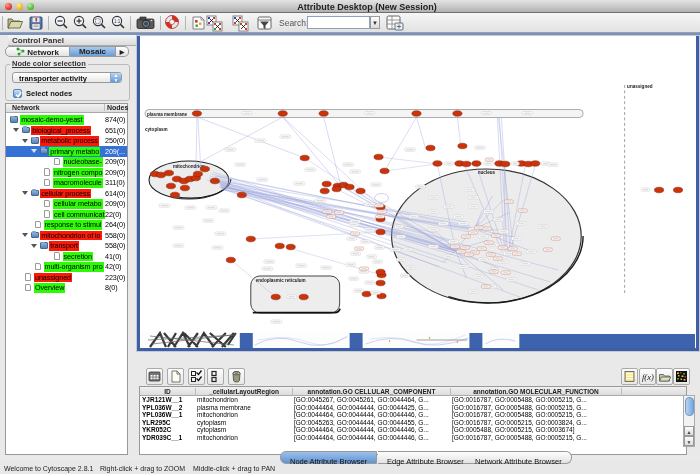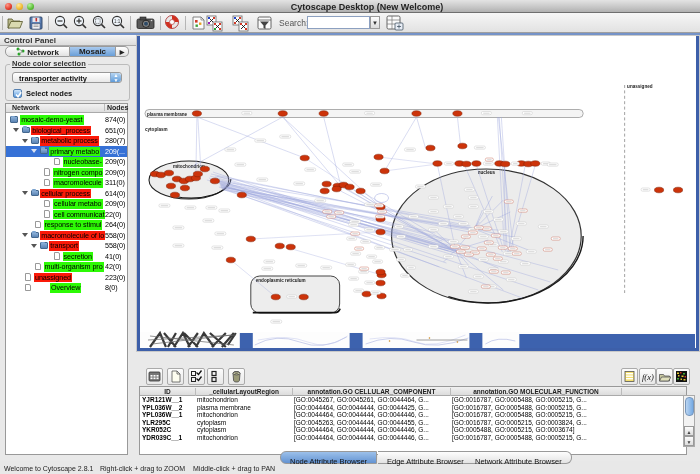--- a/index.html
+++ b/index.html
@@ -21,21 +21,21 @@
 #toolbar svg { position:absolute; top:2px; }
 .tsep { position:absolute; top:3px; width:1px; height:14px; background:#b5b5b5; }
 #searchlbl { left:279px; top:5px; font-size:8.5px; color:#555; }
 #searchbox { left:307px; top:3px; width:63px; height:13px; background:#fff; border:1px solid #8ca0c0; }
 #searcharw { left:370px; top:3px; width:10px; height:13px; background:linear-gradient(#fefefe,#dcdcdc); border:1px solid #9a9a9a; font-size:6px; color:#333; text-align:center; line-height:13px; }
 #blueline { left:0px; top:33px; width:700px; height:2px; background:#7593c8; }
 
 
 #cpanel { left:0; top:35px; width:135px; height:426px; background:#e9e9e9; }
 .phead { font-size:8px; font-weight:bold; color:#333; }
-#cphead { left:0; top:0; width:148px; height:11px; background:linear-gradient(#f6f6f6,#dcdcdc); border-bottom:1px solid #aaa; }
+#cphead { left:8px; top:0; width:148px; height:11px; background:linear-gradient(#f6f6f6,#dcdcdc); border-bottom:1px solid #aaa; }
 #cphead span { position:absolute; left:4px; top:1px; }
 .floatico { position:absolute; width:7px; height:7px; border:1px solid #888; background:#eee; }
 
 
 #cptabs { left:5px; top:11px; width:124px; height:11px; }
 .seg { position:absolute; top:0; height:11px; border:1px solid #9a9a9a; background:linear-gradient(#ffffff,#e2e2e2); font-size:8px; font-weight:bold; color:#222; text-align:center; line-height:10px; }
 #seg1 { left:0; width:65px; border-radius:5px 0 0 5px; }
 #seg2 { left:65px; width:46px; background:linear-gradient(#a8c9ee,#6a9fd8); border-left:none; }
 #seg3 { left:111px; width:13px; border-radius:0 5px 5px 0; border-left:none; font-size:6px; }
 
@@ -110,21 +110,21 @@
 #status span { position:absolute; top:1px; }
 </style>
 </head>
 <body>
 
 <div class="abs" id="titlebar">
   <div class="abs tl red" style="left:5px;"></div>
   <div class="abs tl yel" style="left:16px;"></div>
   <div class="abs tl grn" style="left:27px;"></div>
 </div>
-<div class="abs" id="title-text">Cytoscape Desktop (New Welcome)</div>
+<div class="abs" id="title-text">Attribute Desktop (New Session)</div>
 
 <div class="abs" id="toolbar">
   <div class="tsep" style="left:2px;"></div>
   <div class="tsep" style="left:48px;"></div>
   <div class="tsep" style="left:130px;"></div>
   <div class="tsep" style="left:160px;"></div>
   <div class="tsep" style="left:185px;"></div>
   <span class="abs" id="searchlbl">Search:</span>
   <div class="abs" id="searchbox"></div>
   <div class="abs" id="searcharw">▼</div>
@@ -240,21 +240,21 @@
         <div class="trow">
           <div class="tri" style="left:7px;"></div>
           <div class="fold" style="left:15.5px;"></div>
           <span class="lbl rl" style="left:25.3px;max-width:75.7px;">biological_process</span>
           <span class="cnt">651(0)</span>
         </div>
         <div class="trow">
           <div class="tri" style="left:16px;"></div>
           <div class="fold" style="left:24.5px;"></div>
           <span class="lbl rl" style="left:34.3px;max-width:66.7px;">metabolic process</span>
-          <span class="cnt">280(7)</span>
+          <span class="cnt">250(0)</span>
         </div>
         <div class="trow sel">
           <div class="tri" style="left:25px;"></div>
           <div class="fold" style="left:33.5px;"></div>
           <span class="lbl gl" style="left:43.3px;max-width:57.7px;">primary metabo</span>
           <span class="cnt">209(...</span>
         </div>
         <div class="trow">
           <div class="file" style="left:47.5px;"></div>
           <span class="lbl gl" style="left:56.5px;max-width:44.5px;">nucleobase-</span>
@@ -287,21 +287,21 @@
           <span class="cnt">22(0)</span>
         </div>
         <div class="trow">
           <div class="file" style="left:28.5px;"></div>
           <span class="lbl gl" style="left:37.5px;max-width:63.5px;">response to stimul</span>
           <span class="cnt">264(0)</span>
         </div>
         <div class="trow">
           <div class="tri" style="left:16px;"></div>
           <div class="fold" style="left:24.5px;"></div>
-          <span class="lbl rl" style="left:34.3px;max-width:66.7px;">macromolecule of lo</span>
+          <span class="lbl rl" style="left:34.3px;max-width:66.7px;">mitochondrion of lo</span>
           <span class="cnt">558(0)</span>
         </div>
         <div class="trow">
           <div class="tri" style="left:25px;"></div>
           <div class="fold" style="left:33.5px;"></div>
           <span class="lbl rl" style="left:43.3px;max-width:57.7px;">transport</span>
           <span class="cnt">558(0)</span>
         </div>
         <div class="trow">
           <div class="file" style="left:47.5px;"></div>
@@ -313,21 +313,21 @@
           <span class="lbl gl" style="left:37.5px;max-width:63.5px;">multi-organism pro</span>
           <span class="cnt">42(0)</span>
         </div>
         <div class="trow">
           <div class="file" style="left:19px;"></div>
           <span class="lbl rl" style="left:28px;max-width:73px;">unassigned</span>
           <span class="cnt">223(0)</span>
         </div>
         <div class="trow">
           <div class="file" style="left:19px;"></div>
-          <span class="lbl gl" style="left:44px;max-width:73px;">Overview</span>
+          <span class="lbl gl" style="left:28px;max-width:73px;">Overview</span>
           <span class="cnt">8(0)</span>
         </div>
       </div>
   </div>
 </div>
 
 <div class="abs" id="desktop">
   <div class="abs" id="netwin">
     <svg class="abs" id="netcanvas" style="left:0;top:14px;" width="556" height="298" viewBox="0 0 557 298" preserveAspectRatio="none">
         <rect x="5.0" y="59.5" width="439" height="8" rx="4" fill="#f4f4f4" stroke="#999" stroke-width="0.8"></rect>

